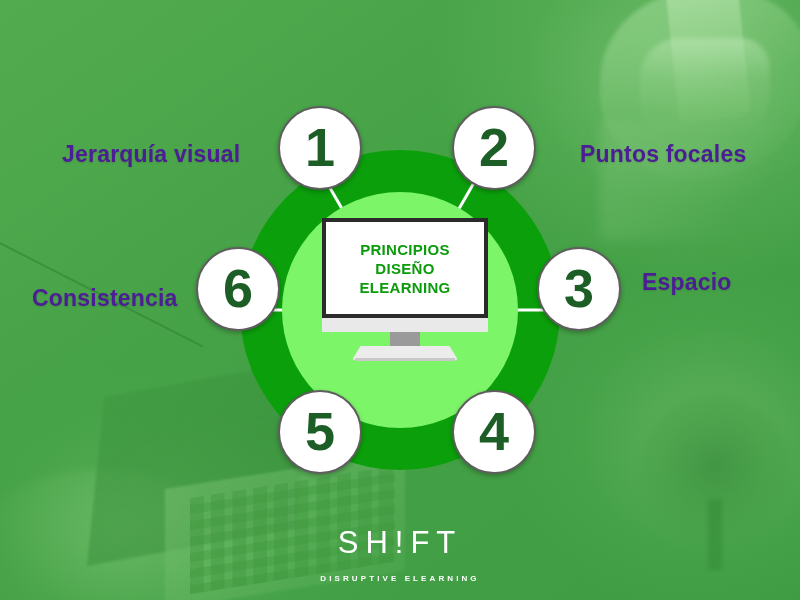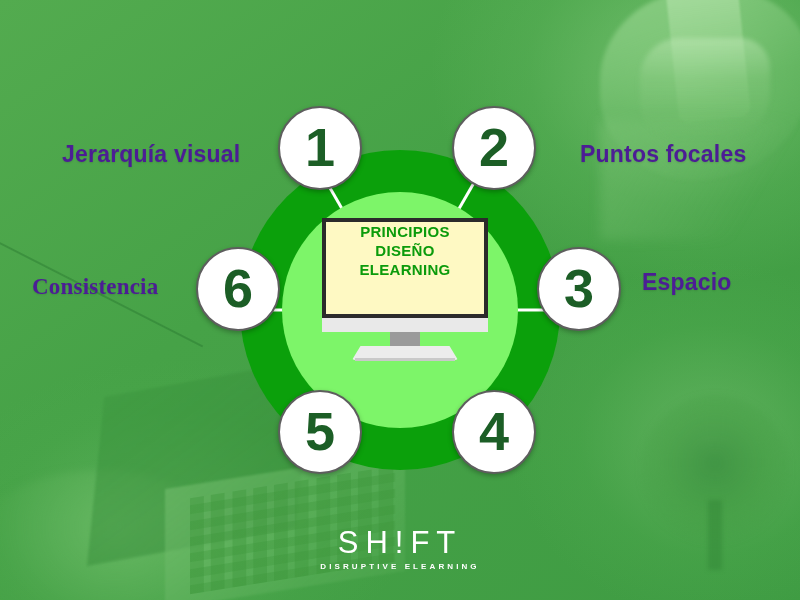--- a/index.html
+++ b/index.html
@@ -178,25 +178,25 @@
     left: 0; top: 0;
     width: 166px;
     height: 100px;
     background: #2b2b2b;
     box-sizing: border-box;
     padding: 4px;
   }
   .monitor-screen {
     width: 100%;
     height: 100%;
-    background: #fef9c3;
+    background: #ffffff;
     display: flex;
     flex-direction: column;
     align-items: center;
-    justify-content: flex-start;
+    justify-content: center;
   }
   .screen-line {
     color: #0b9b0b;
     font-weight: bold;
     font-size: 15px;
     line-height: 19px;
     letter-spacing: 0.3px;
     text-align: center;
   }
   .monitor-chin {
@@ -262,21 +262,21 @@
     font-size: 23px;
     font-weight: bold;
     line-height: 28px;
     letter-spacing: 0.2px;
     text-shadow: 0 1px 2px rgba(0,0,0,0.12);
     white-space: nowrap;
   }
   .l1 { left: 62px;  top: 140px; }
   .l2 { left: 580px; top: 140px; }
   .l3 { left: 642px; top: 268px; white-space: normal; width: 150px; }
-  .l6 { left: 32px;  top: 273px; font-family: Liberation Serif, serif; }
+  .l6 { left: 32px;  top: 284px; }
   .l5 { left: 118px; top: 379px; }
   .l4 { left: 556px; top: 379px; }
 
   
   .logo {
     position: absolute;
     left: 0;
     right: 0;
     top: 528px;
     text-align: center;
@@ -287,21 +287,21 @@
     font-weight: normal;
     letter-spacing: 7px;
     line-height: 30px;
   }
   .logo-tag {
     color: #ffffff;
     font-size: 8px;
     font-weight: bold;
     letter-spacing: 3.1px;
     line-height: 14px;
-    margin-top: 2px;
+    margin-top: 14px;
   }
 </style>
 </head>
 <body>
 
 <div id="stage">
 
   <div class="bg-photo">
     <div class="bg-base"></div>
     <div class="bg-sleeve"></div>

